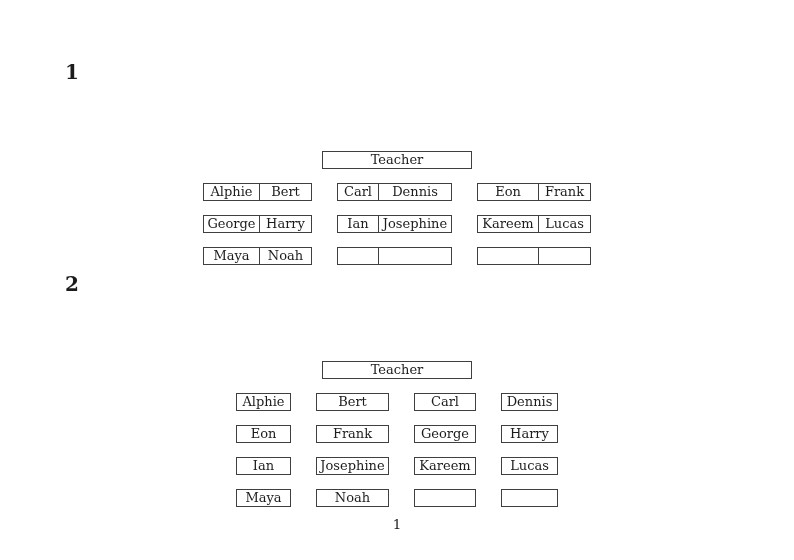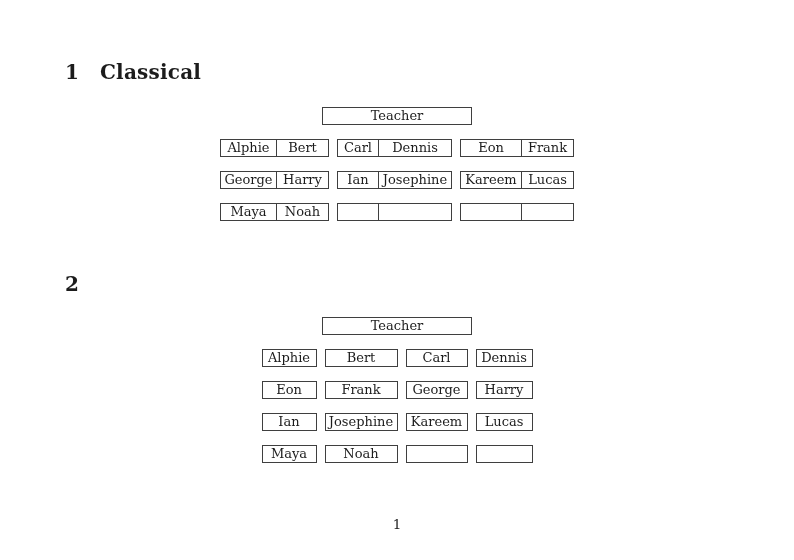--- a/index.html
+++ b/index.html
@@ -42,24 +42,25 @@
 
   .teacher-box{
     width:150px;
     height:18px;
     border:1px solid var(--line);
     display:flex;
     align-items:center;
     justify-content:center;
     font-size:13px;
     line-height:16px;
+    margin-top:44px;
   }
   .desk-row{
     display:flex;
-    gap:8px;
+    gap:25px;
   }
   .desk{
     display:flex;
     border:1px solid var(--line);
     height:18px;
   }
   .seat{
     height:16px;
     line-height:16px;
     text-align:center;
@@ -95,21 +96,20 @@
     font-size:13.5px;
   }
 </style>
 </head>
 <body>
 
 <div>
 
   <header class="section-heading" id="heading-1">
     <span class="sec-num">1</span>
-    <span class="sec-title">Classical</span>
   </header>
 
   <section class="diagram" id="classical-diagram">
     <div class="teacher-box">
       <span>Teacher</span>
     </div>
 
     <div class="desk-row">
       <div class="desk">
         <div class="seat divider c1a">Alphie</div>

